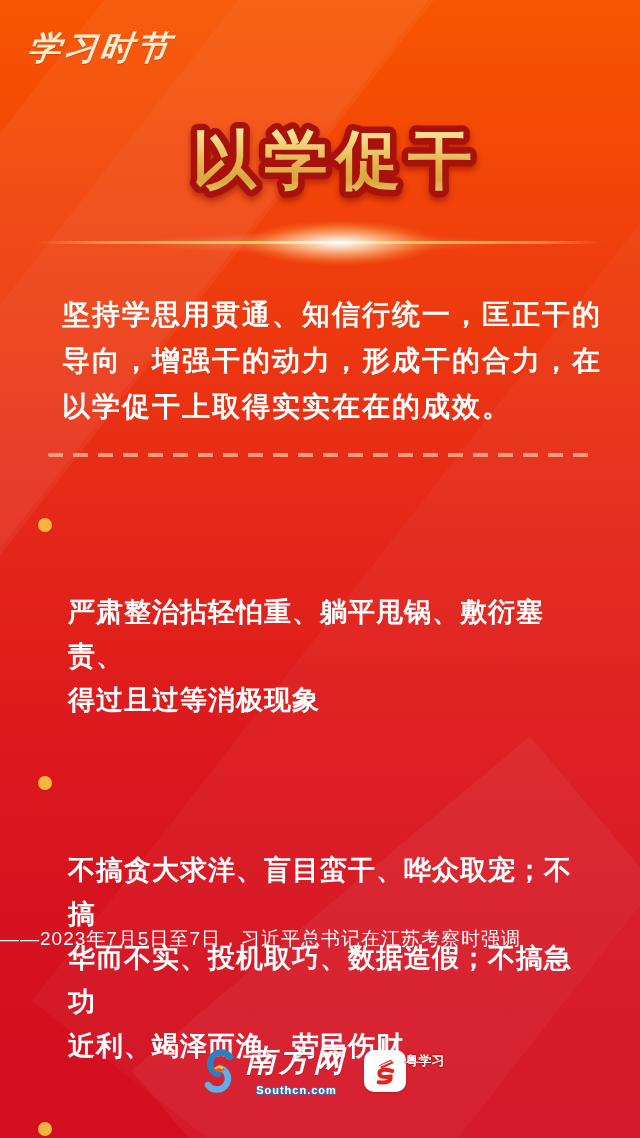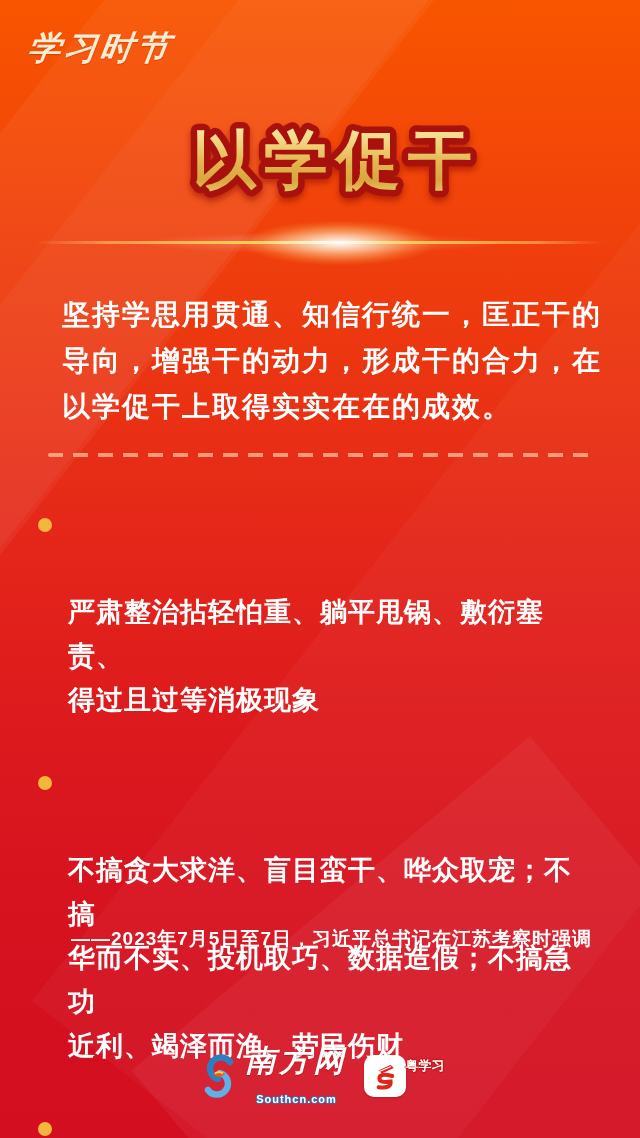--- a/index.html
+++ b/index.html
@@ -82,39 +82,39 @@
     color:#ffffff;font-weight:600;white-space:pre-line;
   }
   .bullets li .dot{
     position:absolute;left:0;top:16px;width:14px;height:14px;
     border-radius:50%;background:#f5b63e;
   }
 
   
   .attribution{
     position:absolute;left:0;right:48px;top:926px;
-    text-align:right;color:#ffffff;font-size:19px;
-    letter-spacing:1px;font-weight:700;
+    color:#ffffff;font-size:19px;
+    letter-spacing:1px;font-weight:400;
   }
 
   
   .footer{
     position:absolute;left:0;right:0;top:1046px;
     display:flex;justify-content:center;align-items:center;gap:16px;
   }
   .southcn{display:flex;align-items:center;gap:4px;}
   .southcn-text{display:flex;flex-direction:column;align-items:center;}
   .southcn-name{
     font-family:"Liberation Serif", serif;font-style:italic;
     font-size:30px;font-weight:900;color:#ffffff;letter-spacing:4px;
     line-height:30px;text-shadow:0 1px 1px rgba(120,0,0,.4);
   }
   .southcn-domain{
     font-size:11px;font-weight:700;color:#ffffff;letter-spacing:1px;
-    margin-top:17px;
+    margin-top:8px;
     text-shadow:-1px 0 1px #2d7fc1,1px 0 1px #2d7fc1,0 -1px 1px #2d7fc1,0 1px 1px #2d7fc1;
   }
   .yuexuexi{display:flex;}
   .yuexuexi-icon{
     width:42px;height:42px;border-radius:10px;background:#ffffff;
     display:flex;align-items:center;justify-content:center;
     box-shadow:0 1px 2px rgba(120,0,0,.3);
   }
   .yuexuexi-label{
     margin-top:2px;font-size:13px;font-weight:700;color:#ffffff;

